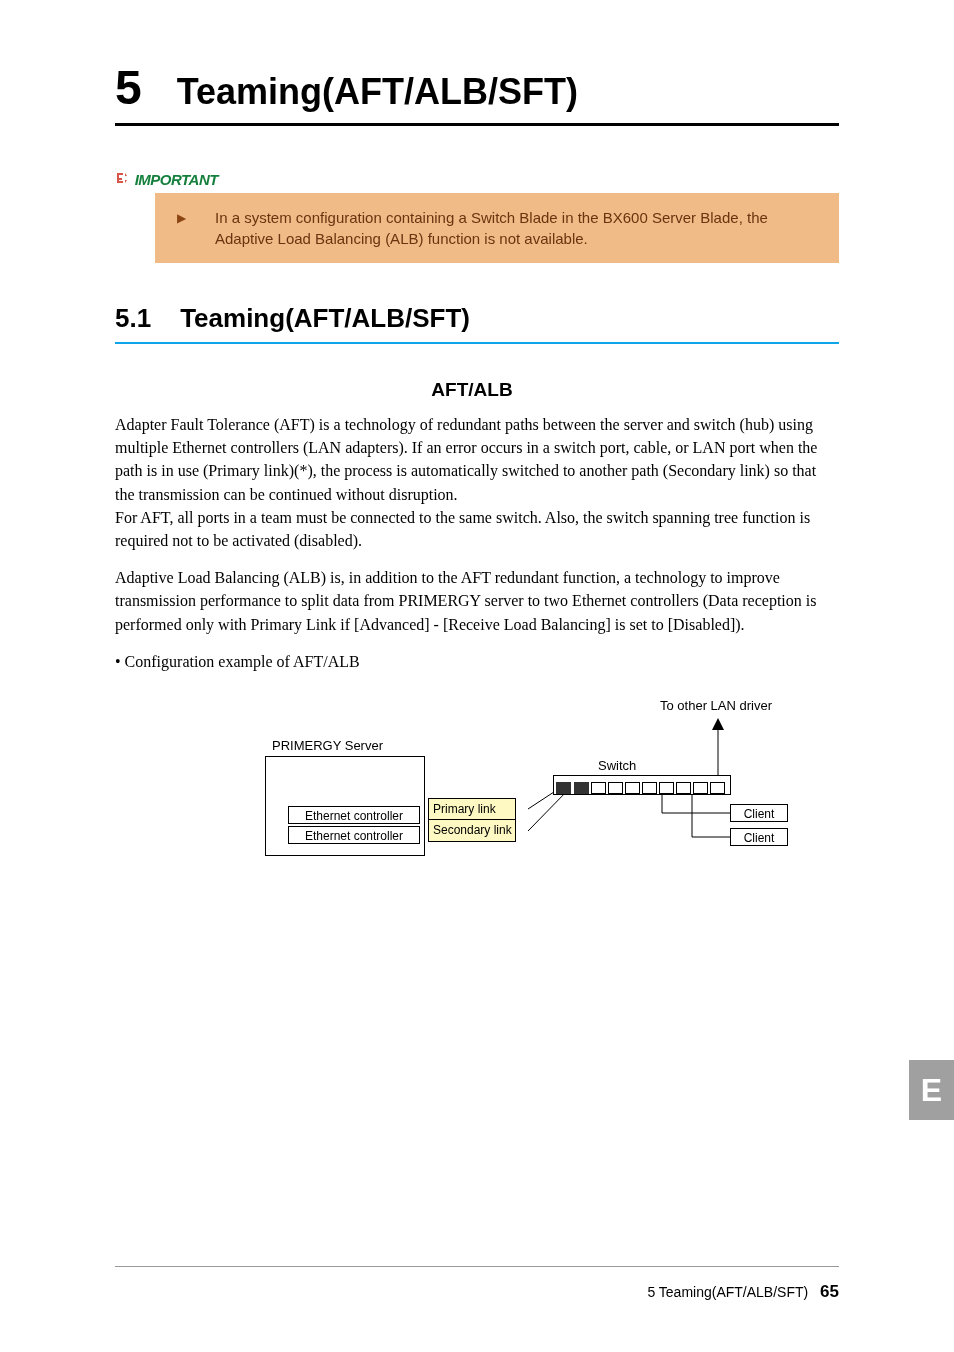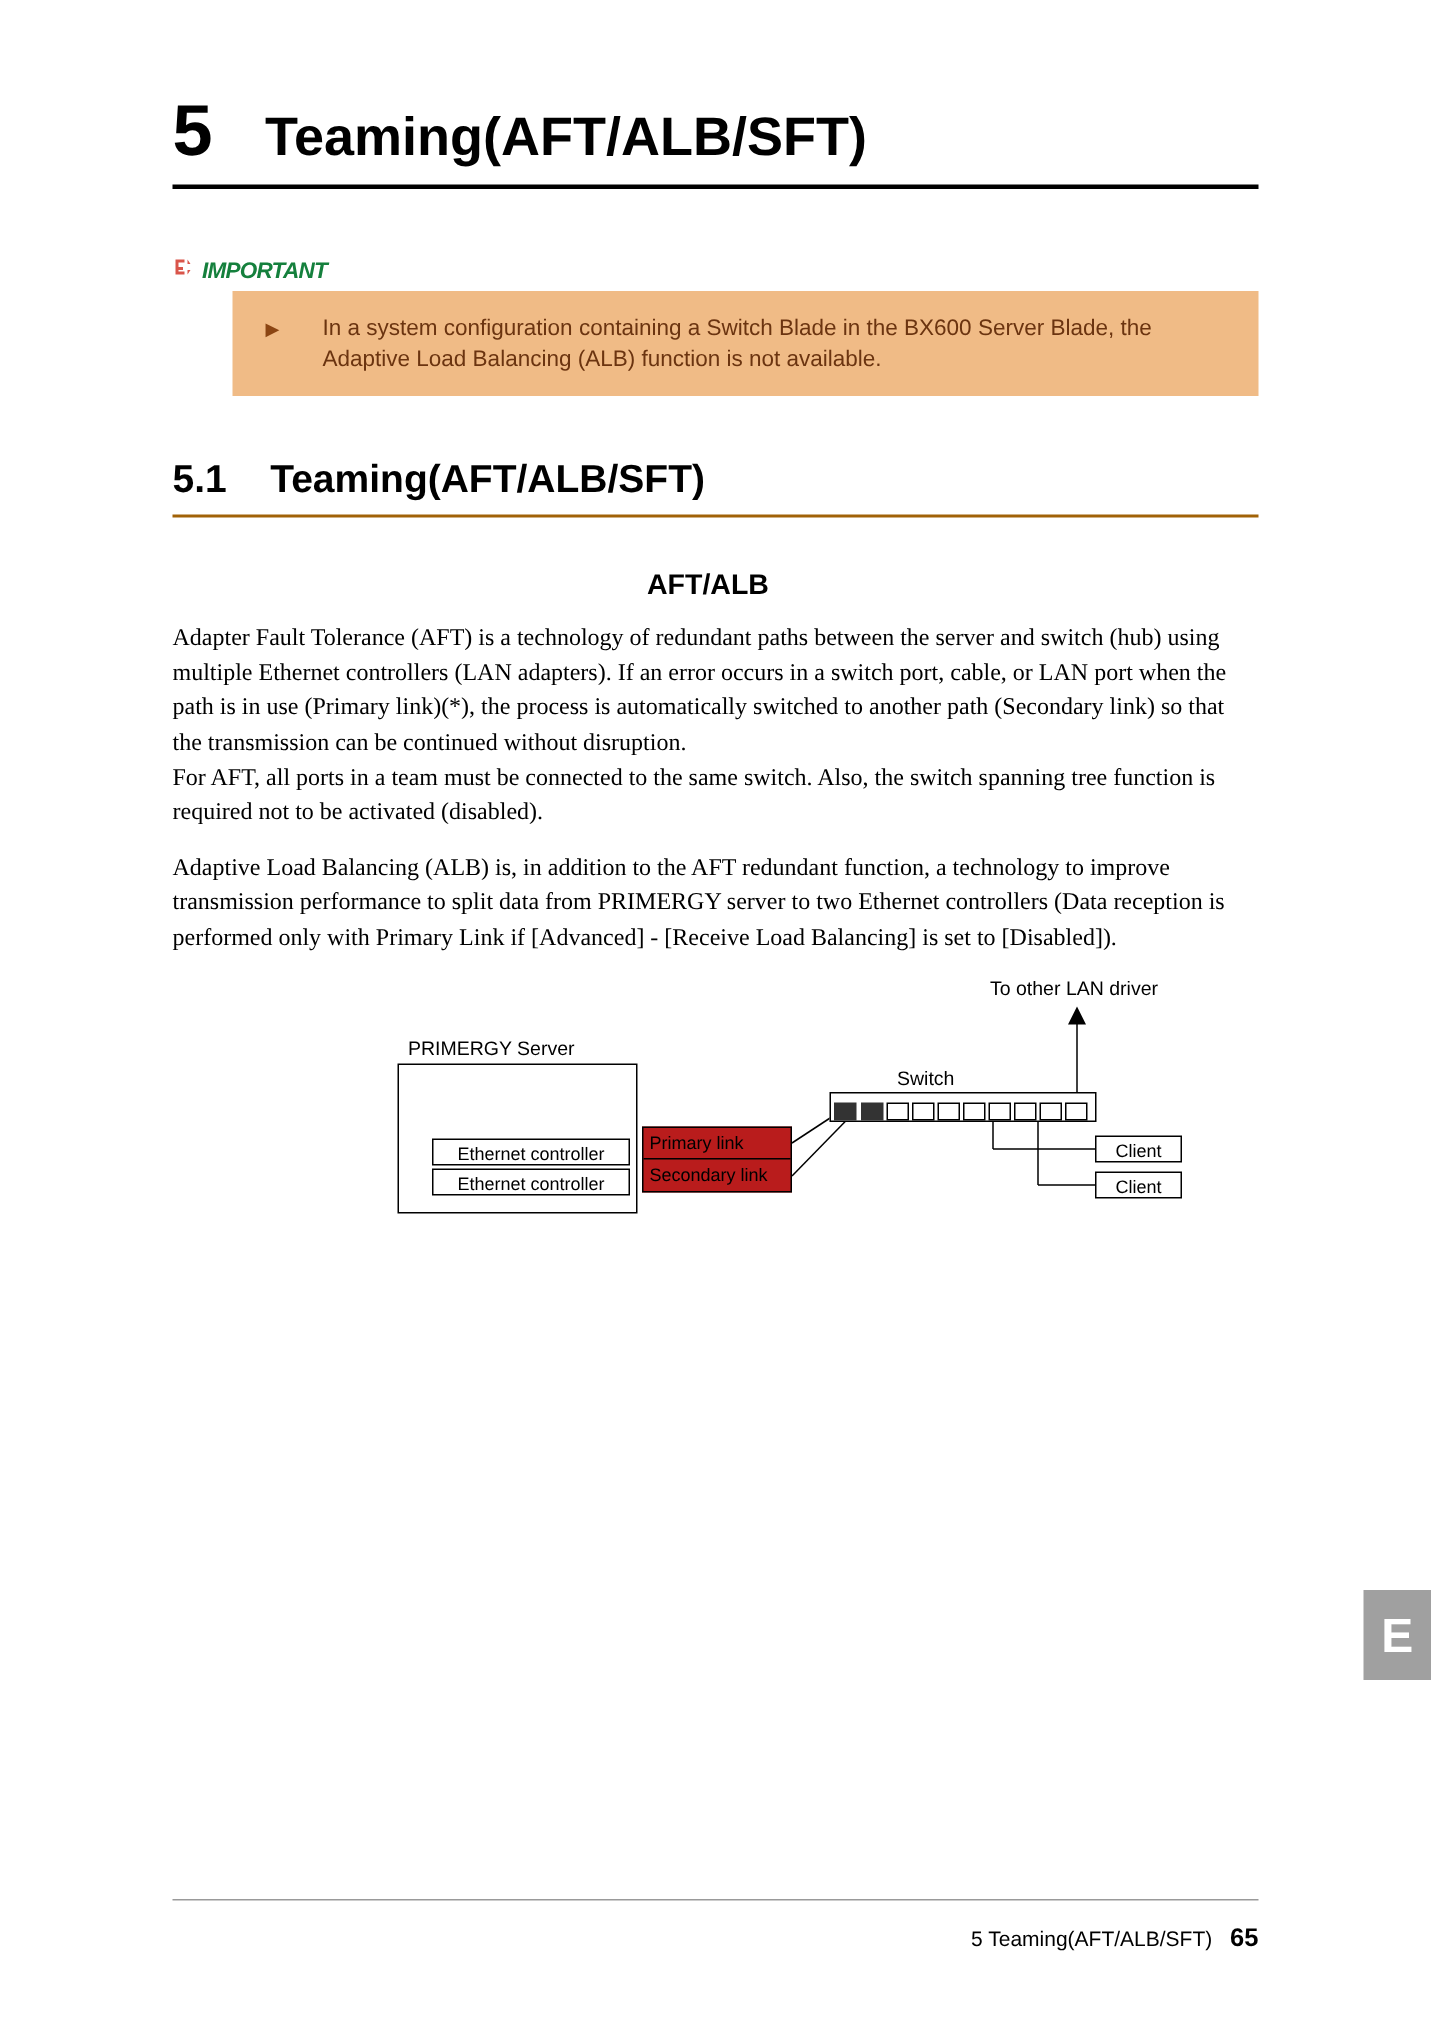--- a/index.html
+++ b/index.html
@@ -79,21 +79,21 @@
     }
     
     .important-text {
       font-family: Arial, Helvetica, sans-serif;
       font-size: 15px;
       color: #6b3410;
       line-height: 1.4;
     }
     
     .section-header {
-      border-bottom: 2px solid #a16207;
+      border-bottom: 2px solid #0ea5e9;
       padding-bottom: 8px;
       margin-bottom: 35px;
     }
     
     .section-number {
       font-family: Arial, Helvetica, sans-serif;
       font-size: 26px;
       font-weight: 900;
       margin-right: 25px;
     }
@@ -180,25 +180,25 @@
       font-size: 12px;
       text-align: center;
       line-height: 18px;
       background: #fff;
     }
     
     .link-labels {
       position: absolute;
       left: 228px;
       top: 100px;
-      width: 100px;
+      width: 88px;
       height: 44px;
       border: 1px solid #000;
       font-size: 12px;
-      background: #b91c1c;
+      background: #fef9c3;
     }
     
     .link-label-1 {
       height: 21px;
       line-height: 21px;
       padding-left: 4px;
       border-bottom: 1px solid #000;
     }
     
     .link-label-2 {
@@ -335,20 +335,21 @@
 
   <h3 class="subsection-header">AFT/ALB</h3>
 
   <p class="body-text">
     <span>Adapter Fault Tolerance (AFT) is a technology of redundant paths between the server and switch (hub) using multiple Ethernet controllers (LAN adapters). If an error occurs in a switch port, cable, or LAN port when the path is in use (Primary link)(*), the process is automatically switched to another path (Secondary link) so that the transmission can be continued without disruption.</span><br>
     <span>For AFT, all ports in a team must be connected to the same switch. Also, the switch spanning tree function is required not to be activated (disabled).</span>
   </p>
 
   <p class="body-text">Adaptive Load Balancing (ALB) is, in addition to the AFT redundant function, a technology to improve transmission performance to split data from PRIMERGY server to two Ethernet controllers (Data reception is performed only with Primary Link if [Advanced] - [Receive Load Balancing] is set to [Disabled]).</p>
 
+  <p class="bullet-text">• Configuration example of AFT/ALB</p>
 
   <div class="diagram-container">
     <svg style="position:absolute;left:0;top:0;width:620px;height:180px;">
       <line x1="328" y1="111" x2="360" y2="90" stroke="#000" stroke-width="1"></line>
       <line x1="328" y1="133" x2="370" y2="90" stroke="#000" stroke-width="1"></line>
       <line x1="462" y1="96" x2="462" y2="115" stroke="#000" stroke-width="1"></line>
       <line x1="462" y1="115" x2="530" y2="115" stroke="#000" stroke-width="1"></line>
       <line x1="492" y1="96" x2="492" y2="139" stroke="#000" stroke-width="1"></line>
       <line x1="492" y1="139" x2="530" y2="139" stroke="#000" stroke-width="1"></line>
       <line x1="518" y1="77" x2="518" y2="30" stroke="#000" stroke-width="1"></line>

